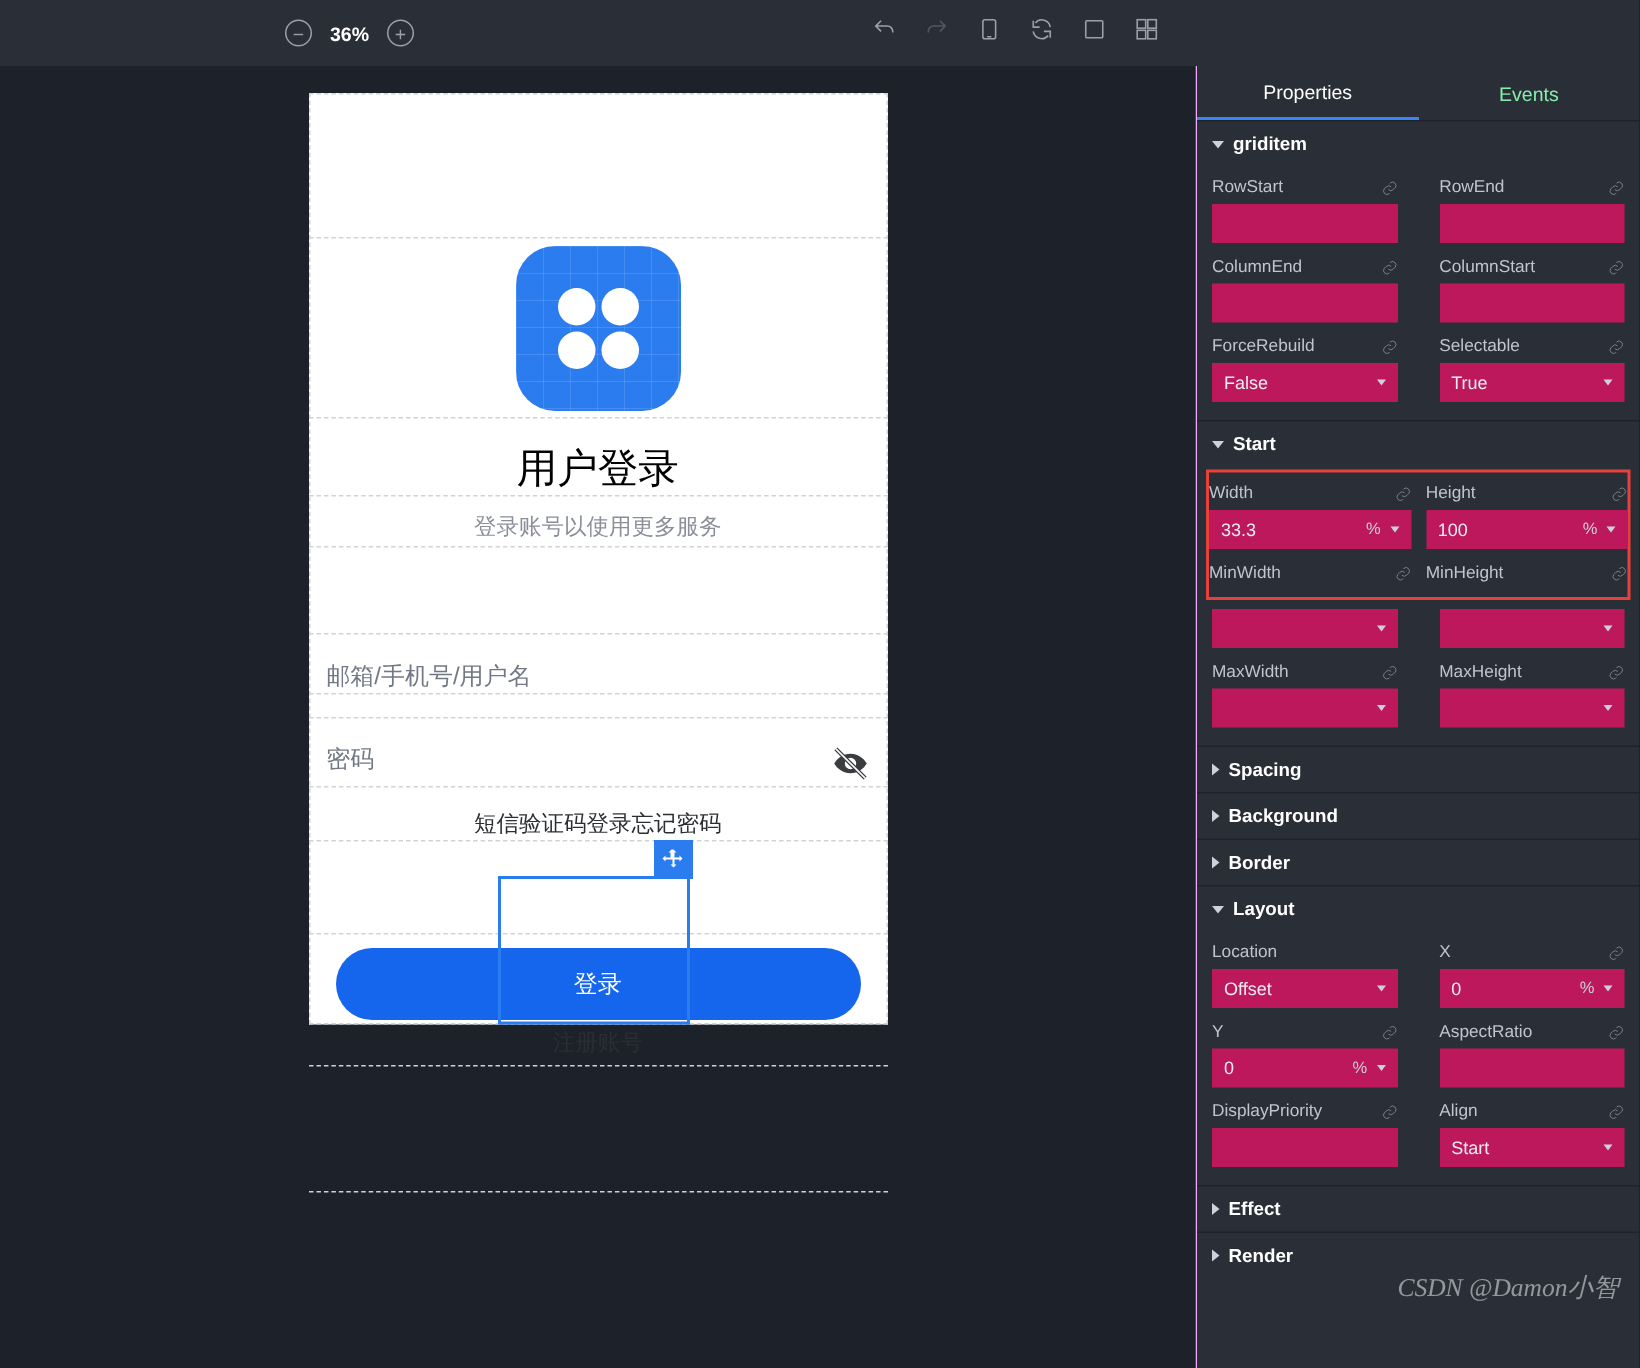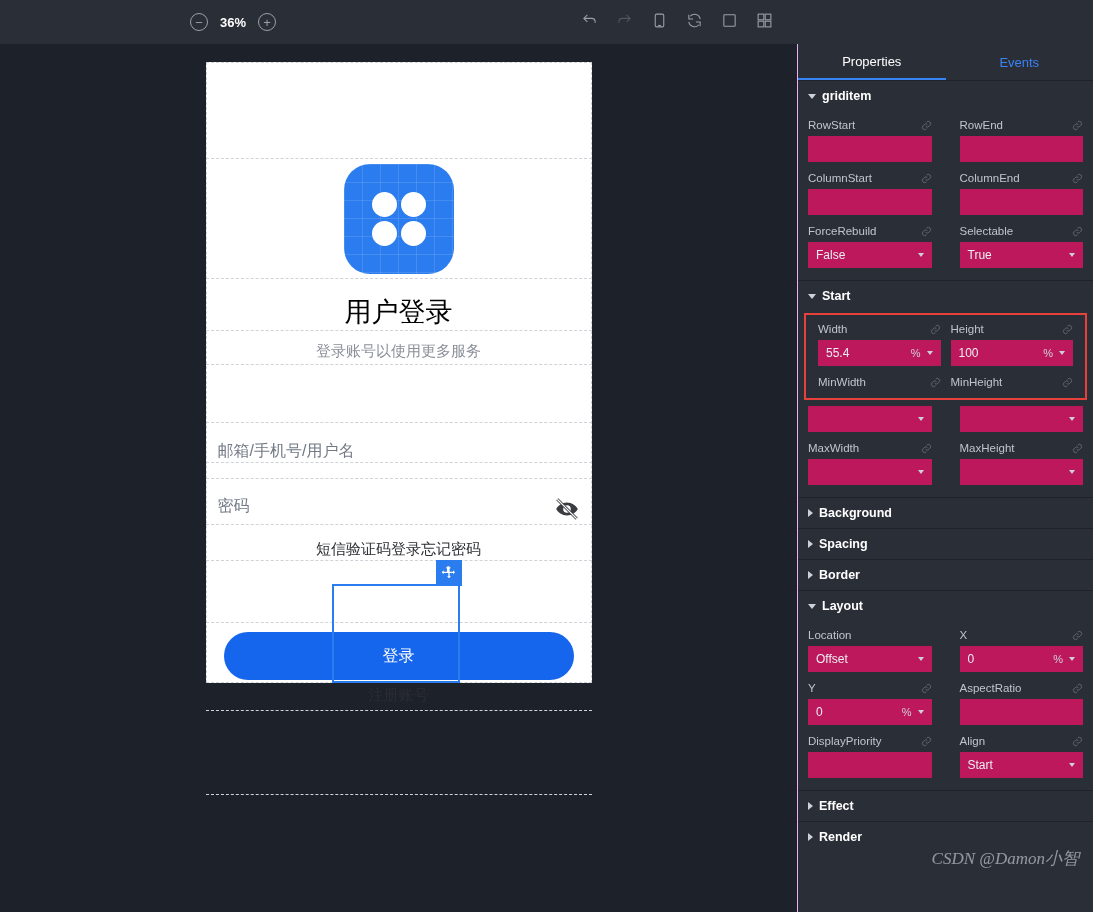--- a/index.html
+++ b/index.html
@@ -40,39 +40,39 @@
     .register { position: absolute; top: 624px; width: 100%; text-align: center; font-size: 15px; color: #2b2e33; }
     
     .sel-box { position: absolute; bottom: 0px; left: 126px; width: 128px; height: 99px; border: 2px solid #2b7cee; }
     .move-handle { position: absolute; top: -26px; right: -4px; width: 26px; height: 26px; background: #2b7cee; display: flex; align-items: center; justify-content: center; }
     .move-handle svg { width: 16px; height: 16px; fill: #fff; }
     
     
     .panel { width: 296px; background: #2a2e37; border-left: 1px solid #f0abfc; overflow-y: auto; font-size: 12px; }
     .panel::-webkit-scrollbar{width:0;}
     .tabs { display: flex; height: 36px; }
-    .tab { flex: 1; display: flex; align-items: center; justify-content: center; font-size: 13px; color: #3b82f6; cursor: pointer; }
+    .tab { flex: 1; display: flex; align-items: center; justify-content: center; font-size: 13px; color: #86efac; cursor: pointer; }
     .tab.active { color: #fff; border-bottom: 2px solid #3a85f5; }
     
     .section { border-top: 1px solid #1f222a; }
     .sec-header { height: 30px; display: flex; align-items: center; padding: 0 10px; gap: 6px; cursor: pointer; color: #fff; font-weight: 700; font-size: 12.5px; }
     .arrow { width: 0; height: 0; }
     .arrow.down { border-left: 4px solid transparent; border-right: 4px solid transparent; border-top: 5px solid #cdd1d9; }
     .arrow.right { border-top: 4px solid transparent; border-bottom: 4px solid transparent; border-left: 5px solid #cdd1d9; }
     
     .prop-grid { display: grid; grid-template-columns: 1fr 1fr; gap: 8px 28px; padding: 6px 10px 12px; }
     .prop-cell { display: flex; flex-direction: column; gap: 3px; }
     .prop-label-row { display: flex; justify-content: space-between; align-items: center; color: #bfc5cf; font-size: 11.5px; height: 16px; }
     .link-ic { width: 11px; height: 11px; opacity: .55; }
     .link-ic svg { width: 11px; height: 11px; stroke: #cdd1d9; fill: none; stroke-width: 1.3; }
     .prop-input { height: 26px; background: #be185d; border: none; display: flex; align-items: center; padding: 0 8px; color: #e9edf2; font-size: 12px; justify-content: space-between; }
     .prop-input .unit { color: #cdd1d9; font-size: 11px; display: flex; align-items: center; gap: 4px; }
     .chev { width: 0; height: 0; border-left: 3px solid transparent; border-right: 3px solid transparent; border-top: 4px solid #cdd1d9; margin-left: 2px; }
     
-    .highlight-box { border: 2px solid #e8403a; margin: 2px 6px 6px; padding: 6px 12px 8px; display: grid; grid-template-columns: 1fr 1fr; gap: 8px 10px; }
+    .highlight-box { border: 2px solid #e8403a; margin: 2px 6px 6px; padding: 6px 0 8px; display: grid; grid-template-columns: 1fr 1fr; gap: 8px 10px; }
     
     .watermark { position: absolute; bottom: 42px; right: 14px; color: rgba(235,238,243,.55); font-style: italic; font-size: 17px; font-family: Georgia, serif; pointer-events: none; }
   </style>
 </head>
 <body>
 
 <div class="toolbar">
   <div class="zoom-group">
     <div class="icon-btn">−</div>
     <span class="zoom-val">36%</span>
@@ -193,30 +193,30 @@
             <div class="prop-label-row">
               <span>RowEnd</span>
               <span class="link-ic"><svg viewBox="0 0 24 24">
                   <path d="M10 14a5 5 0 007 0l3-3a5 5 0 00-7-7l-1 1M14 10a5 5 0 00-7 0l-3 3a5 5 0 007 7l1-1"></path>
                 </svg></span>
             </div>
             <div class="prop-input"></div>
           </div>
         <div class="prop-cell">
             <div class="prop-label-row">
+              <span>ColumnEnd</span>
+              <span class="link-ic"><svg viewBox="0 0 24 24">
+                  <path d="M10 14a5 5 0 007 0l3-3a5 5 0 00-7-7l-1 1M14 10a5 5 0 00-7 0l-3 3a5 5 0 007 7l1-1"></path>
+                </svg></span>
+            </div>
+            <div class="prop-input"></div>
+          </div>
+        <div class="prop-cell">
+            <div class="prop-label-row">
               <span>ColumnStart</span>
-              <span class="link-ic"><svg viewBox="0 0 24 24">
-                  <path d="M10 14a5 5 0 007 0l3-3a5 5 0 00-7-7l-1 1M14 10a5 5 0 00-7 0l-3 3a5 5 0 007 7l1-1"></path>
-                </svg></span>
-            </div>
-            <div class="prop-input"></div>
-          </div>
-        <div class="prop-cell">
-            <div class="prop-label-row">
-              <span>ColumnEnd</span>
               <span class="link-ic"><svg viewBox="0 0 24 24">
                   <path d="M10 14a5 5 0 007 0l3-3a5 5 0 00-7-7l-1 1M14 10a5 5 0 00-7 0l-3 3a5 5 0 007 7l1-1"></path>
                 </svg></span>
             </div>
             <div class="prop-input"></div>
           </div>
         <div class="prop-cell">
             <div class="prop-label-row">
               <span>ForceRebuild</span>
               <span class="link-ic"><svg viewBox="0 0 24 24">
@@ -250,21 +250,21 @@
         </div>
       <div class="highlight-box">
         <div class="prop-cell">
             <div class="prop-label-row">
               <span>Width</span>
               <span class="link-ic"><svg viewBox="0 0 24 24">
                   <path d="M10 14a5 5 0 007 0l3-3a5 5 0 00-7-7l-1 1M14 10a5 5 0 00-7 0l-3 3a5 5 0 007 7l1-1"></path>
                 </svg></span>
             </div>
             <div class="prop-input">
-              <span>55.4</span>
+              <span>33.3</span>
               <span class="unit">
                 <span>%</span>
                 <span class="chev"></span>
               </span>
             </div>
           </div>
         <div class="prop-cell">
             <div class="prop-label-row">
               <span>Height</span>
               <span class="link-ic"><svg viewBox="0 0 24 24">
@@ -332,27 +332,27 @@
               <span></span>
               <span class="chev"></span>
             </div>
           </div>
       </div>
     </div>
 
     <div class="section">
         <div class="sec-header">
           <span class="arrow right"></span>
-          <span>Background</span>
+          <span>Spacing</span>
         </div>
       </div>
     <div class="section">
         <div class="sec-header">
           <span class="arrow right"></span>
-          <span>Spacing</span>
+          <span>Background</span>
         </div>
       </div>
     <div class="section">
         <div class="sec-header">
           <span class="arrow right"></span>
           <span>Border</span>
         </div>
       </div>
 
     <div class="section">

